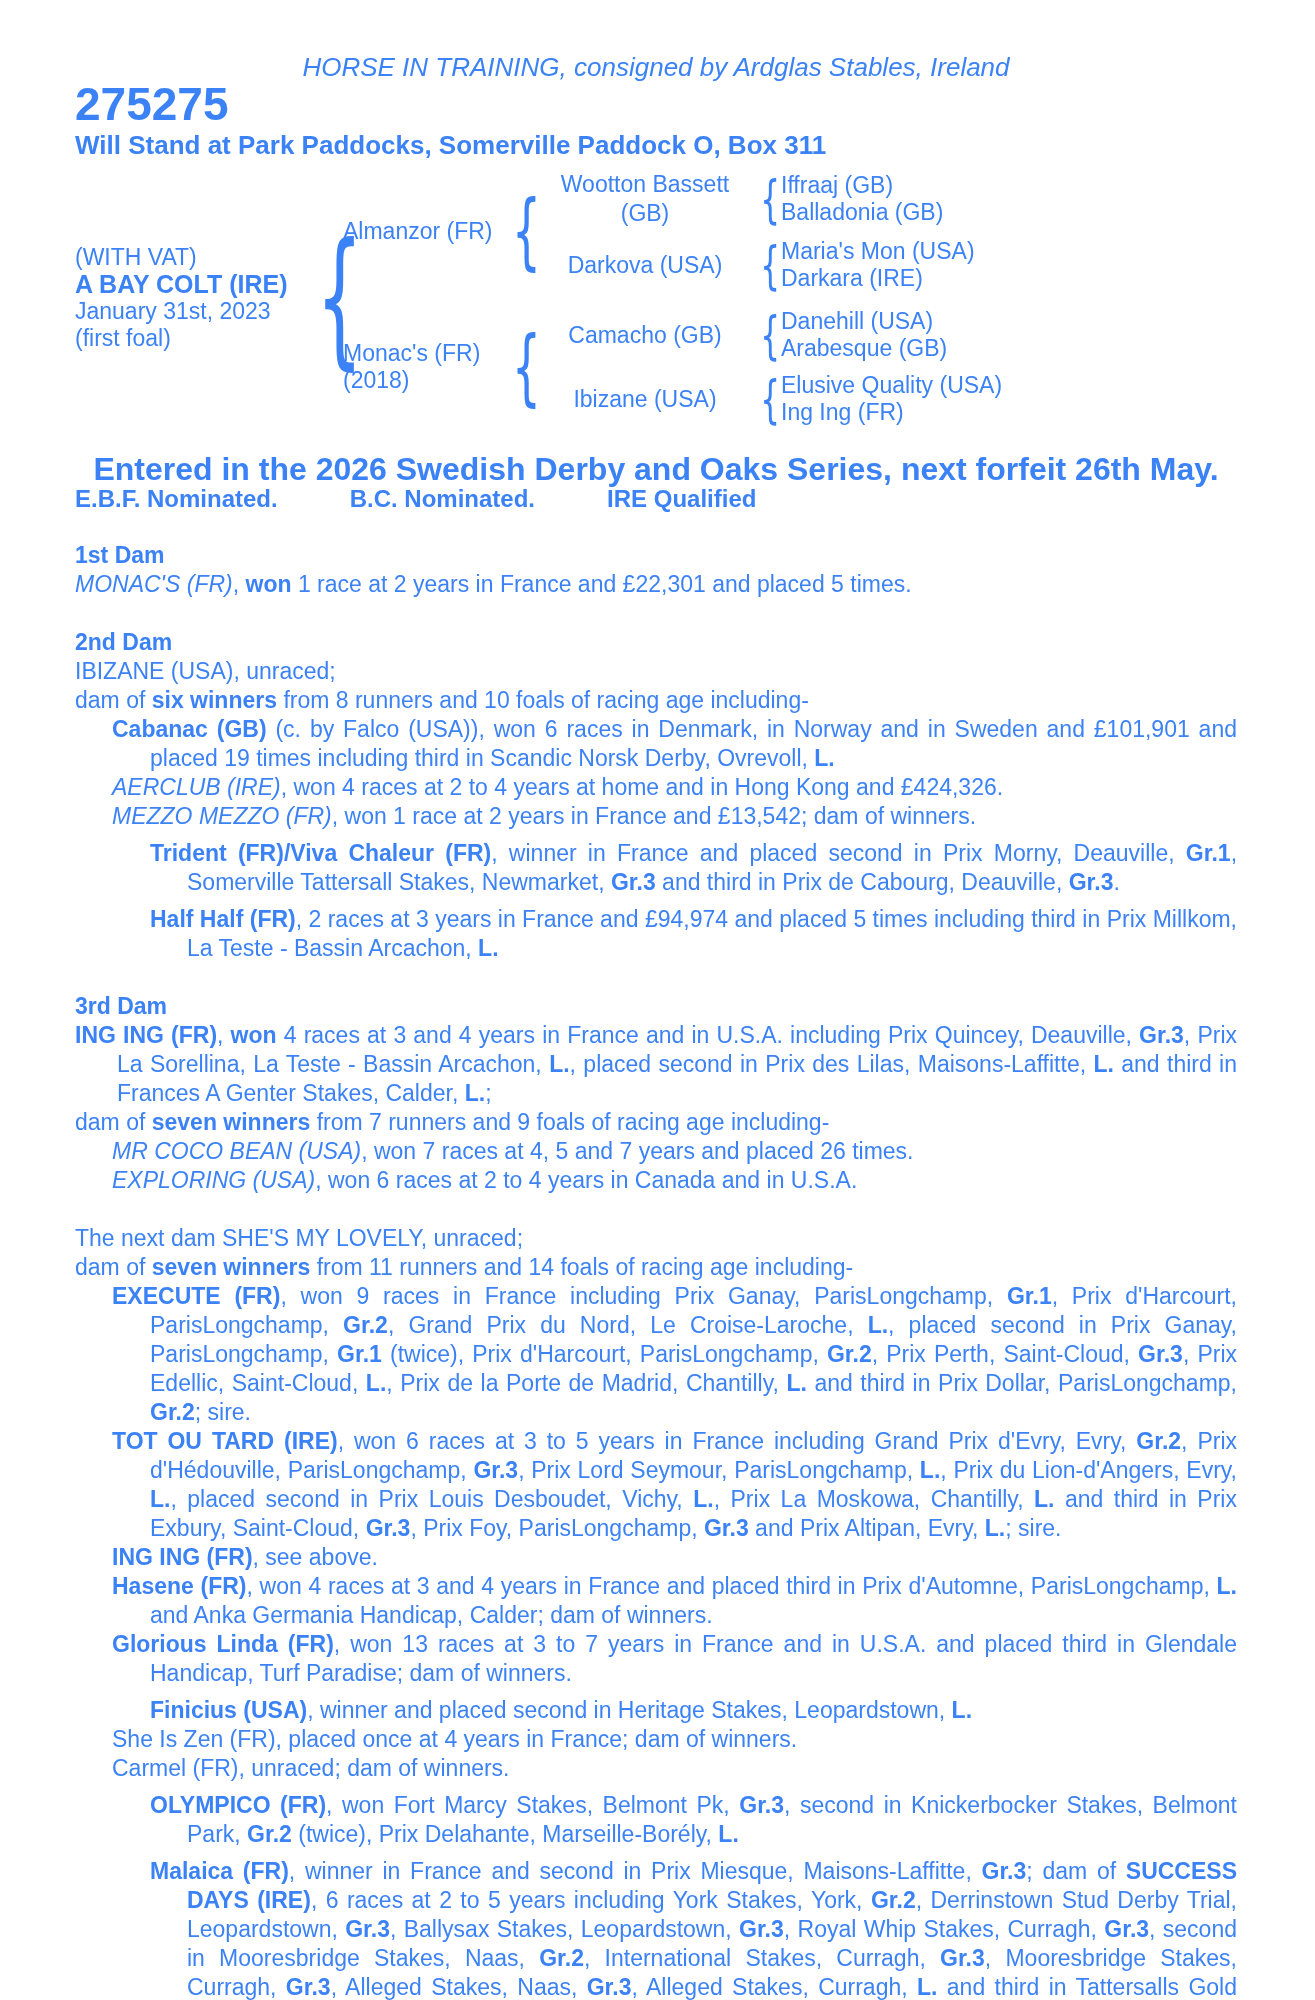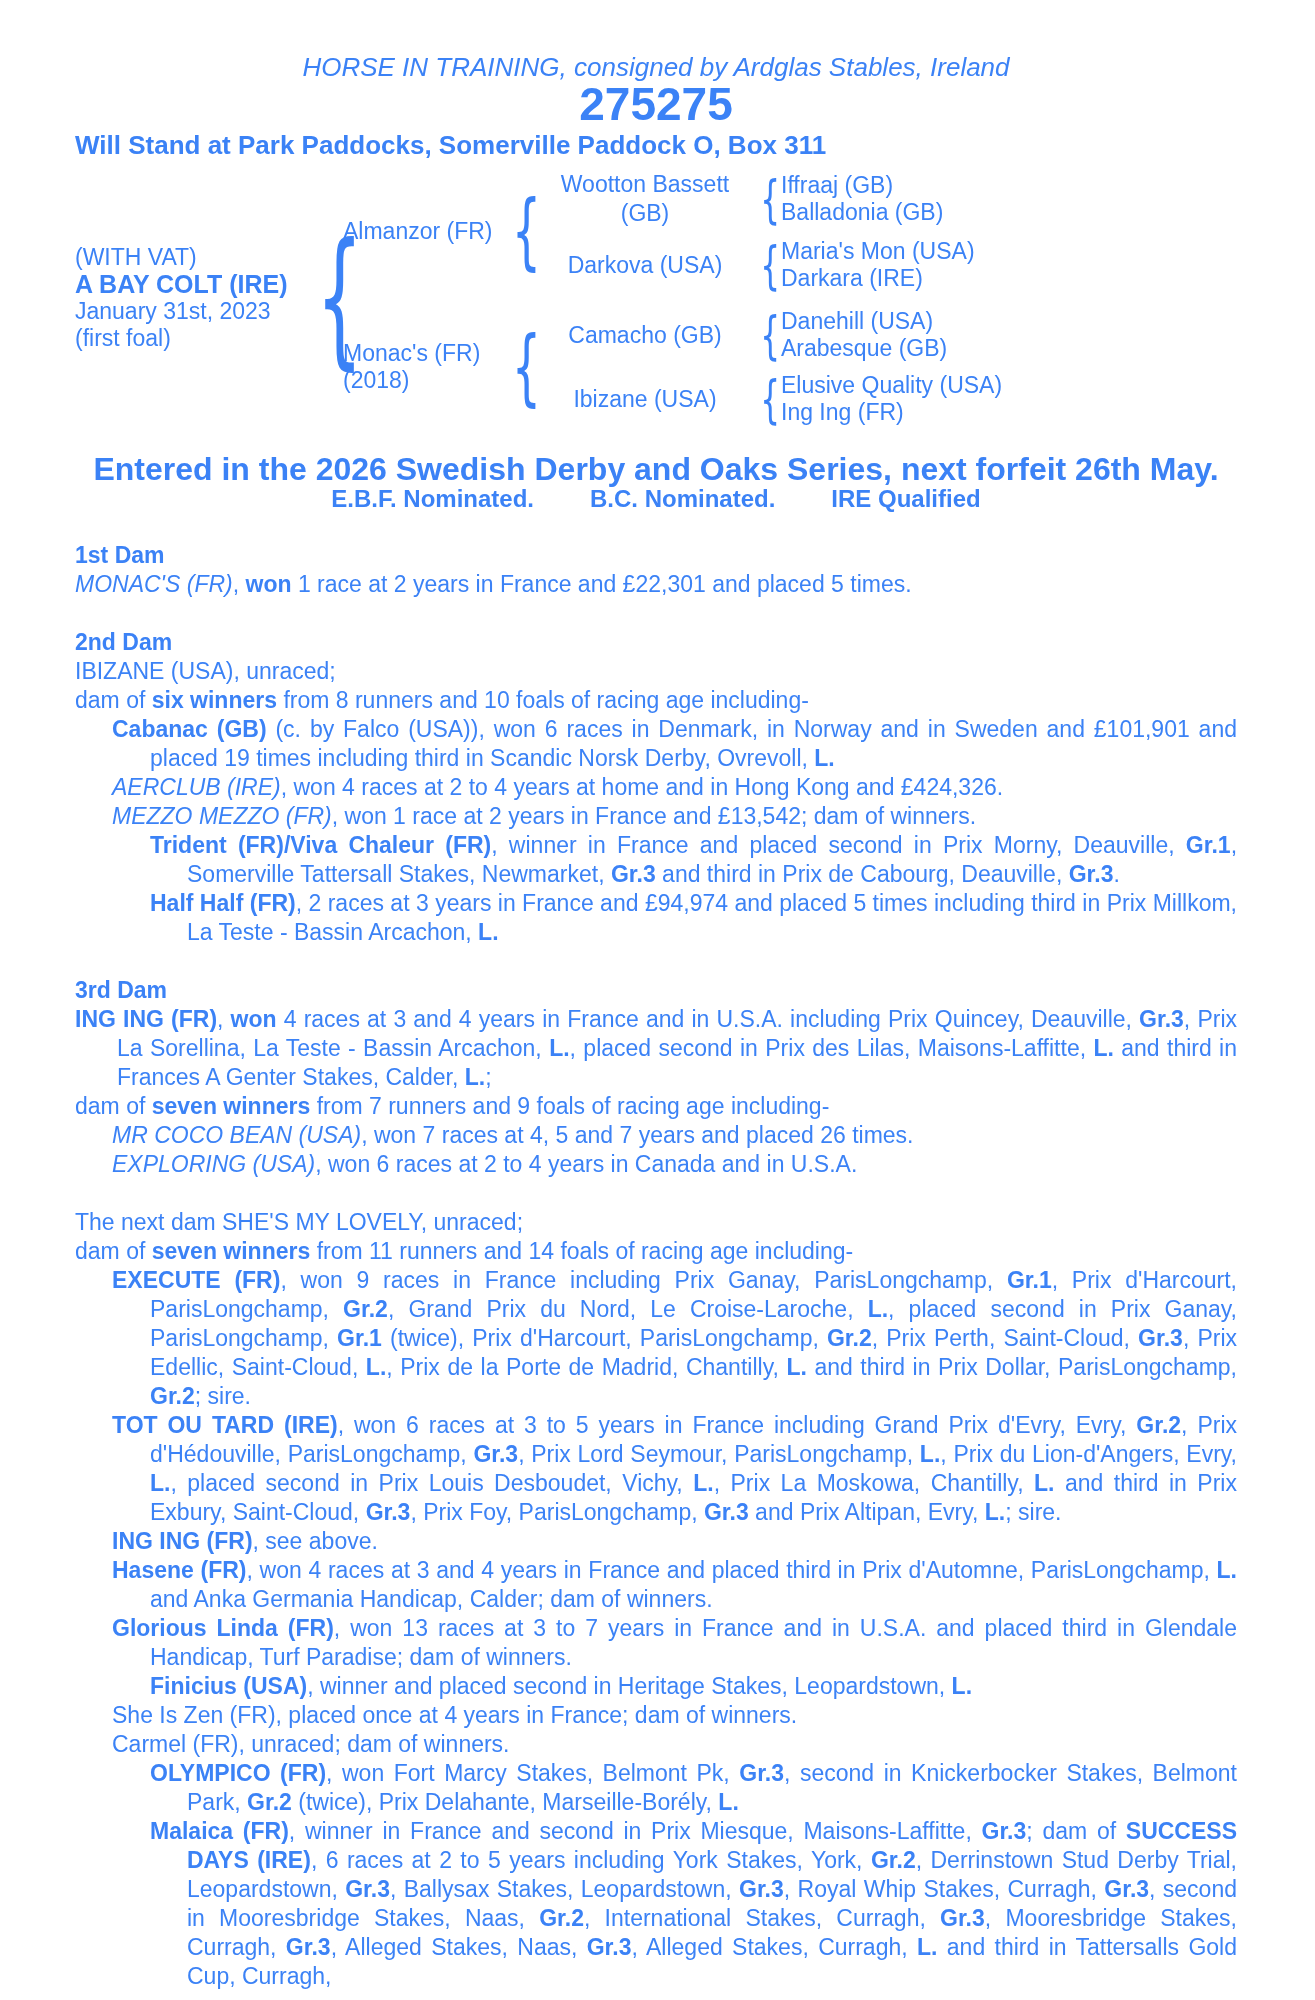--- a/index.html
+++ b/index.html
@@ -17,21 +17,21 @@
     overflow:hidden;
   }
   .consign-title{
     text-align:center;
     font-style:italic;
     font-size:26px;
     line-height:30px;
   }
   .lot-row{
     display:flex;
-    justify-content:center;
+    justify-content:flex-start;
     align-items:flex-start;
     font-weight:bold;
     font-size:46px;
     line-height:44px;
     margin-top:0px;
   }
   .stand-location{
     font-weight:bold;
     font-size:26px;
     line-height:30px;
@@ -56,36 +56,36 @@
   
   .entered-block{margin-top:28px;}
   .entered-line{
     text-align:center;
     font-weight:bold;
     font-size:32px;
     line-height:30px;
   }
   .noms{
     display:flex;
-    justify-content:center;
-    gap:56px;
+    justify-content:flex-start;
+    gap:72px;
     font-weight:bold;
     font-size:24px;
     line-height:30px;
   }
   
   .dam-sections{margin-top:27px;}
   .dam-section{margin-top:29px;}
   .dam-section:first-child{margin-top:10px;}
   .dam-heading{font-weight:bold;}
   .para{margin:0;text-align:justify;}
   .lv0{}
   .lv0h{padding-left:42px;text-indent:-42px;}
   .lv1{padding-left:75px;text-indent:-38px;}
-  .lv2{padding-left:112px;text-indent:-37px;}
+  .lv2{padding-left:112px;text-indent:-37px;margin-top:8px;}
   .b{font-weight:bold;}
   .i{font-style:italic;}
 </style>
 </head>
 <body>
 
 <div class="page">
 
   <div class="consign-title">HORSE IN TRAINING, consigned by Ardglas Stables, Ireland</div>
 

